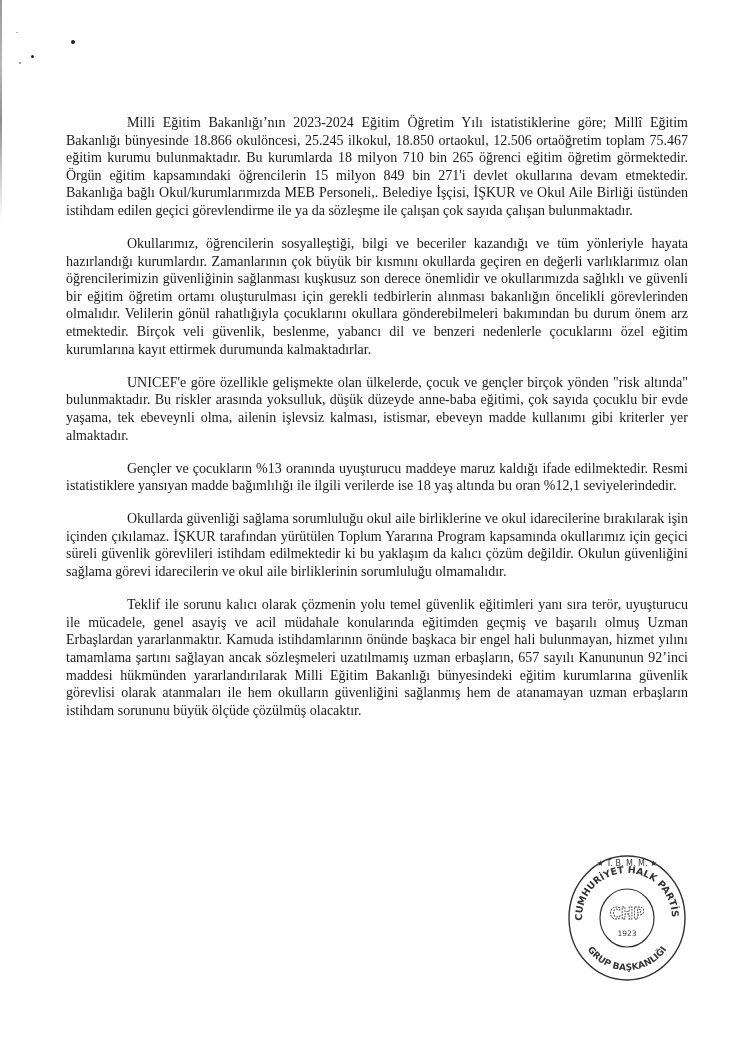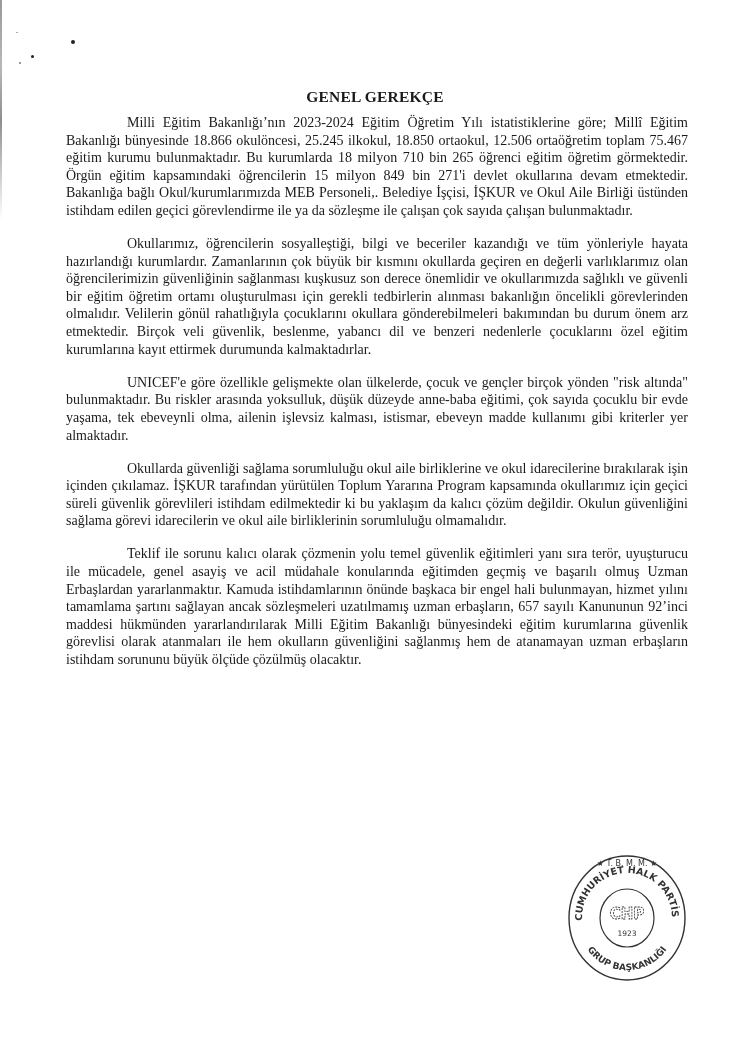--- a/index.html
+++ b/index.html
@@ -30,26 +30,26 @@
 </head>
 <body>
 
 <div class="page">
   <div class="edge"></div>
   <div class="speck" style="left:71px;top:40px;width:4px;height:4px;"></div>
   <div class="speck" style="left:31px;top:55px;width:3px;height:3px;"></div>
   <div class="speck" style="left:19px;top:62px;width:2px;height:2px;opacity:.6"></div>
   <div class="speck" style="left:16px;top:32px;width:2px;height:1px;opacity:.5"></div>
 
-  <div class="title">GENEL GEREKÇE</div>
 
   <div class="body">
     <p class="para">Milli Eğitim Bakanlığı’nın 2023-2024 Eğitim Öğretim Yılı istatistiklerine göre; Millî Eğitim Bakanlığı bünyesinde 18.866 okulöncesi, 25.245 ilkokul, 18.850 ortaokul, 12.506 ortaöğretim toplam 75.467 eğitim kurumu bulunmaktadır. Bu kurumlarda 18 milyon 710 bin 265 öğrenci eğitim öğretim görmektedir. Örgün eğitim kapsamındaki öğrencilerin 15 milyon 849 bin 271'i devlet okullarına devam etmektedir. Bakanlığa bağlı Okul/kurumlarımızda MEB Personeli,. Belediye İşçisi, İŞKUR ve Okul Aile Birliği üstünden istihdam edilen geçici görevlendirme ile ya da sözleşme ile çalışan çok sayıda çalışan bulunmaktadır.</p>
     <p class="para">Okullarımız, öğrencilerin sosyalleştiği, bilgi ve beceriler kazandığı ve tüm yönleriyle hayata hazırlandığı kurumlardır. Zamanlarının çok büyük bir kısmını okullarda geçiren en değerli varlıklarımız olan öğrencilerimizin güvenliğinin sağlanması kuşkusuz son derece önemlidir ve okullarımızda sağlıklı ve güvenli bir eğitim öğretim ortamı oluşturulması için gerekli tedbirlerin alınması bakanlığın öncelikli görevlerinden olmalıdır. Velilerin gönül rahatlığıyla çocuklarını okullara gönderebilmeleri bakımından bu durum önem arz etmektedir. Birçok veli güvenlik, beslenme, yabancı dil ve benzeri nedenlerle çocuklarını özel eğitim kurumlarına kayıt ettirmek durumunda kalmaktadırlar.</p>
     <p class="para">UNICEF'e göre özellikle gelişmekte olan ülkelerde, çocuk ve gençler birçok yönden "risk altında" bulunmaktadır. Bu riskler arasında yoksulluk, düşük düzeyde anne-baba eğitimi, çok sayıda çocuklu bir evde yaşama, tek ebeveynli olma, ailenin işlevsiz kalması, istismar, ebeveyn madde kullanımı gibi kriterler yer almaktadır.</p>
+    <p class="para">Gençler ve çocukların %13 oranında uyuşturucu maddeye maruz kaldığı ifade edilmektedir. Resmi istatistiklere yansıyan madde bağımlılığı ile ilgili verilerde ise 18 yaş altında bu oran %12,1 seviyelerindedir.</p>
     <p class="para">Okullarda güvenliği sağlama sorumluluğu okul aile birliklerine ve okul idarecilerine bırakılarak işin içinden çıkılamaz. İŞKUR tarafından yürütülen Toplum Yararına Program kapsamında okullarımız için geçici süreli güvenlik görevlileri istihdam edilmektedir ki bu yaklaşım da kalıcı çözüm değildir. Okulun güvenliğini sağlama görevi idarecilerin ve okul aile birliklerinin sorumluluğu olmamalıdır.</p>
     <p class="para">Teklif ile sorunu kalıcı olarak çözmenin yolu temel güvenlik eğitimleri yanı sıra terör, uyuşturucu ile mücadele, genel asayiş ve acil müdahale konularında eğitimden geçmiş ve başarılı olmuş Uzman Erbaşlardan yararlanmaktır. Kamuda istihdamlarının önünde başkaca bir engel hali bulunmayan, hizmet yılını tamamlama şartını sağlayan ancak sözleşmeleri uzatılmamış uzman erbaşların, 657 sayılı Kanununun 92’inci maddesi hükmünden yararlandırılarak Milli Eğitim Bakanlığı bünyesindeki eğitim kurumlarına güvenlik görevlisi olarak atanmaları ile hem okulların güvenliğini sağlanmış hem de atanamayan uzman erbaşların istihdam sorununu büyük ölçüde çözülmüş olacaktır.</p>
   </div>
 
   <div class="stamp">
     <svg width="122" height="132" viewBox="0 0 122 132">
       <defs>
         <path id="arcTop" d="M 16 66 A 45 45 0 0 1 106 66"></path>
         <path id="arcBottom" d="M 14 80 A 48 48 0 0 0 108 80"></path>
       </defs>

